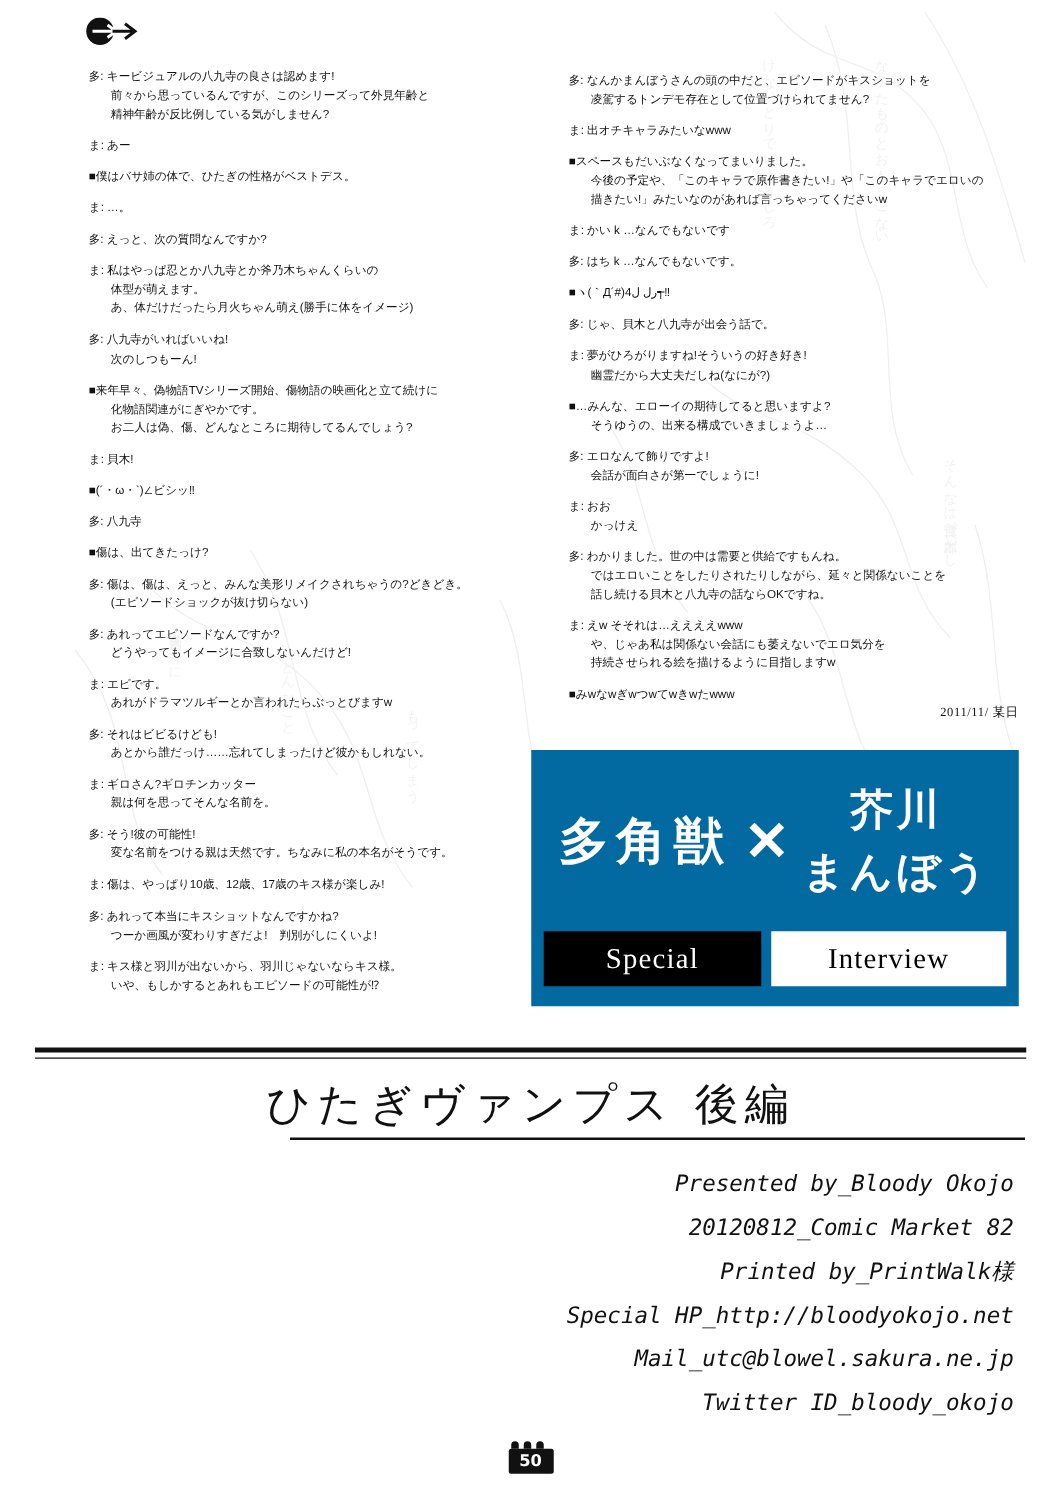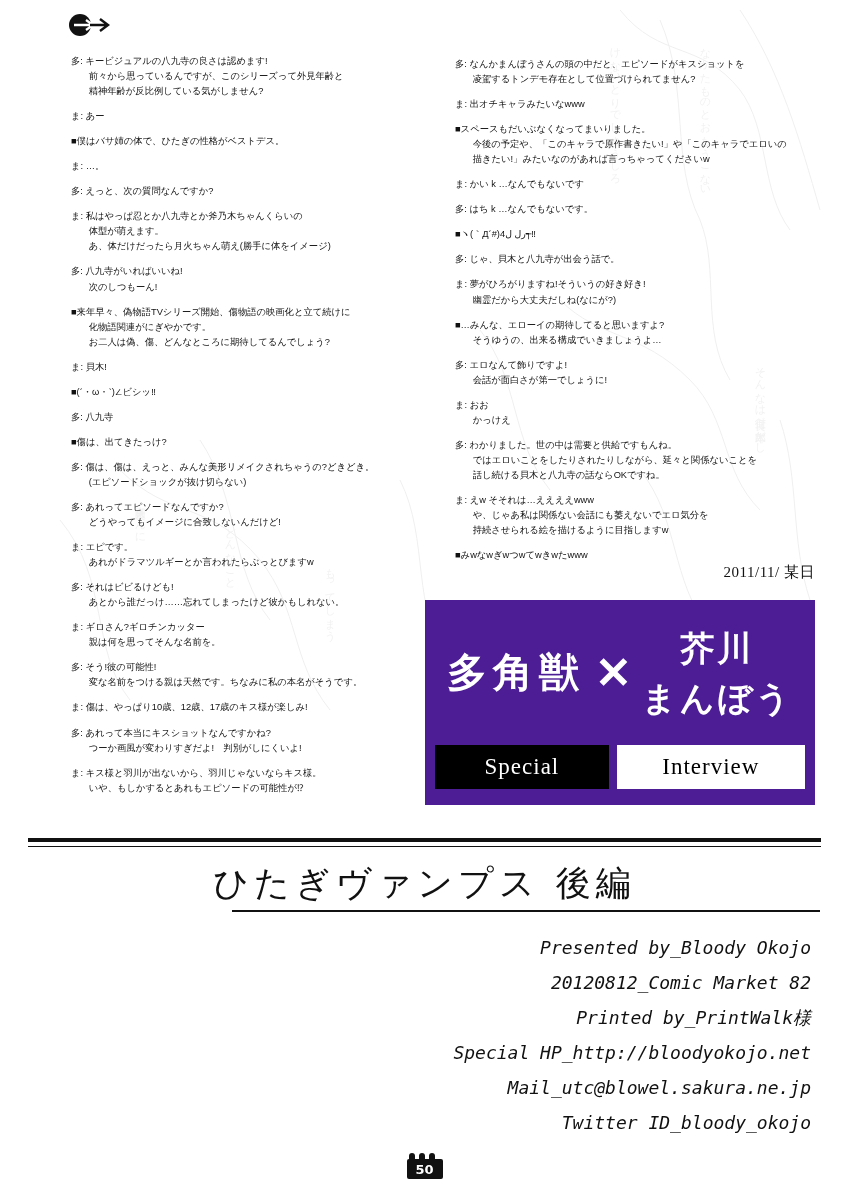--- a/index.html
+++ b/index.html
@@ -47,33 +47,33 @@
   .col.left { top: 40px; }
   .col.right { top: 43px; }
 
   .qline { margin: 0 0 10px 0; }
   .qline .ind { display:block; padding-left: 1.9em; }
 
   .date {
     position:absolute;
     right: 34px;
     top: 563px;
-    font-size: 15px;
+    font-size: 10px;
     letter-spacing: 0.5px;
     font-family: "Liberation Serif", serif;
   }
 
   
   .logo-block {
     position:absolute;
     left: 425px;
     top: 600px;
     width: 390px;
     height: 205px;
-    background: #4c1d95;
+    background: #0369a1;
   }
   .logo-top {
     position:relative;
     height: 145px;
     display:flex;
     align-items:center;
     justify-content:center;
     gap: 6px;
   }
   .logo-kanji {

